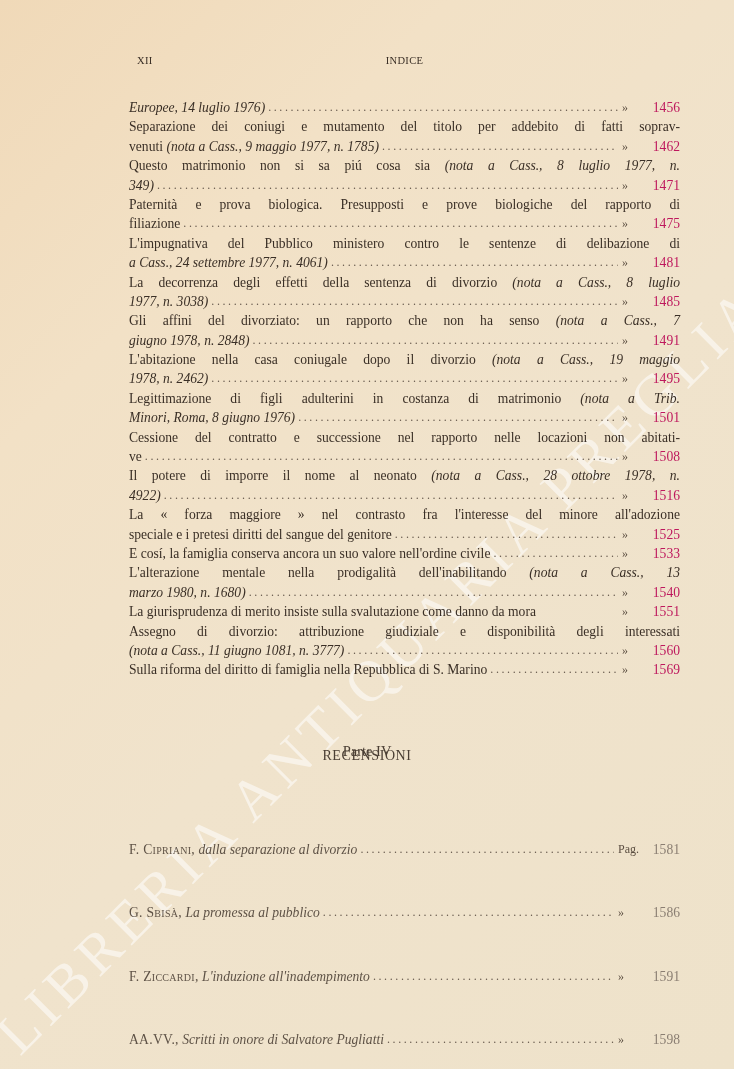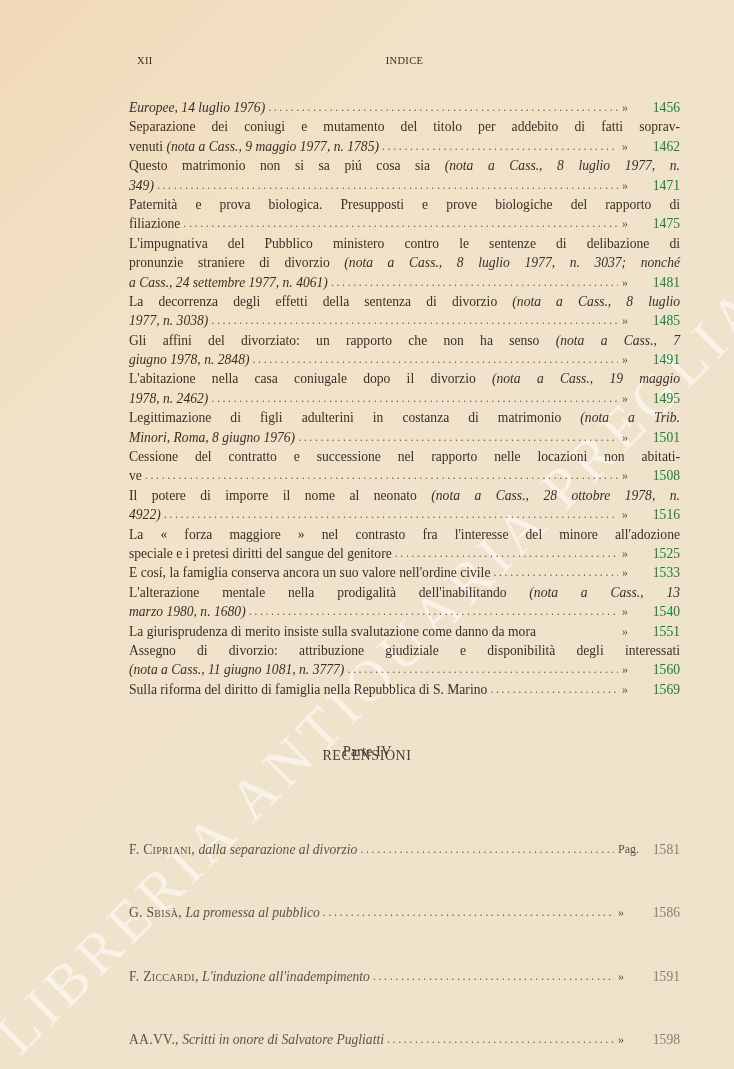--- a/index.html
+++ b/index.html
@@ -15,21 +15,21 @@
   .running-head .title { position: absolute; left: 0; width: 100%; text-align: center; top: 0; }
 
   .toc { position: absolute; left: 129px; top: 98px; width: 551px; }
   .toc-entry { font-size: 13.6px; line-height: 19.4px; text-align: justify; }
   .line { display: flex; align-items: flex-end; white-space: nowrap; height: 19.4px; }
   .line .txt { flex: 0 0 auto; }
   .line.full { display: block; text-align: justify; text-align-last: justify; white-space: normal; font-family: Liberation Serif, serif; }
   .leader { flex: 1 1 auto; overflow: hidden; color: #6a5d50; margin: 0 4px 0 3px; letter-spacing: 2.6px; font-size: 12px; }
   .leader::after { content: "..............................................................................................................................................................."; }
   .mark { flex: 0 0 auto; width: 22px; text-align: left; color: #5a4d40; font-size: 12px; }
-  .pg { flex: 0 0 auto; width: 36px; text-align: right; color: #15803d; }
+  .pg { flex: 0 0 auto; width: 36px; text-align: right; color: #be185d; }
   i { font-style: italic; }
 
   .part-head { position: absolute; left: 0; width: 734px; top: 719px; text-align: center; font-size: 14.5px; color: #4a3e33; margin-top: 24px; }
   .part-sub { position: absolute; left: 0; width: 734px; top: 748px; text-align: center; font-size: 14px; letter-spacing: 0.6px; color: #4a3e33; }
 
   .reviews { position: absolute; left: 129px; top: 796px; width: 551px; color: #5e5246; }
   .reviews .line { font-size: 13.6px; line-height: 19.4px; margin-top: 44px; }
   .sc { font-variant: small-caps; letter-spacing: 0.3px; }
   .reviews .mark { width: 26px; }
   .reviews .pg { color: #8a7e72; }
@@ -81,21 +81,20 @@
         <div class="line full"><span class="txt"><span>Paternità e prova biologica. Presupposti e prove biologiche del rapporto di</span></span></div>
         <div class="line">
           <span class="txt"><span>filiazione</span></span>
           <span class="leader"></span>
           <span class="mark">»</span>
           <span class="pg">1475</span>
         </div>
       </div>
       <div class="toc-entry">
         <div class="line full"><span class="txt"><span>L'impugnativa del Pubblico ministero contro le sentenze di delibazione di</span></span></div>
-        <div class="line full"><span class="txt"><span>pronunzie straniere di divorzio </span><i>(nota a Cass., 8 luglio 1977, n. 3037; nonché</i></span></div>
         <div class="line">
           <span class="txt"><i>a Cass., 24 settembre 1977, n. 4061)</i></span>
           <span class="leader"></span>
           <span class="mark">»</span>
           <span class="pg">1481</span>
         </div>
       </div>
       <div class="toc-entry">
         <div class="line full"><span class="txt"><span>La decorrenza degli effetti della sentenza di divorzio </span><i>(nota a Cass., 8 luglio</i></span></div>
         <div class="line">

